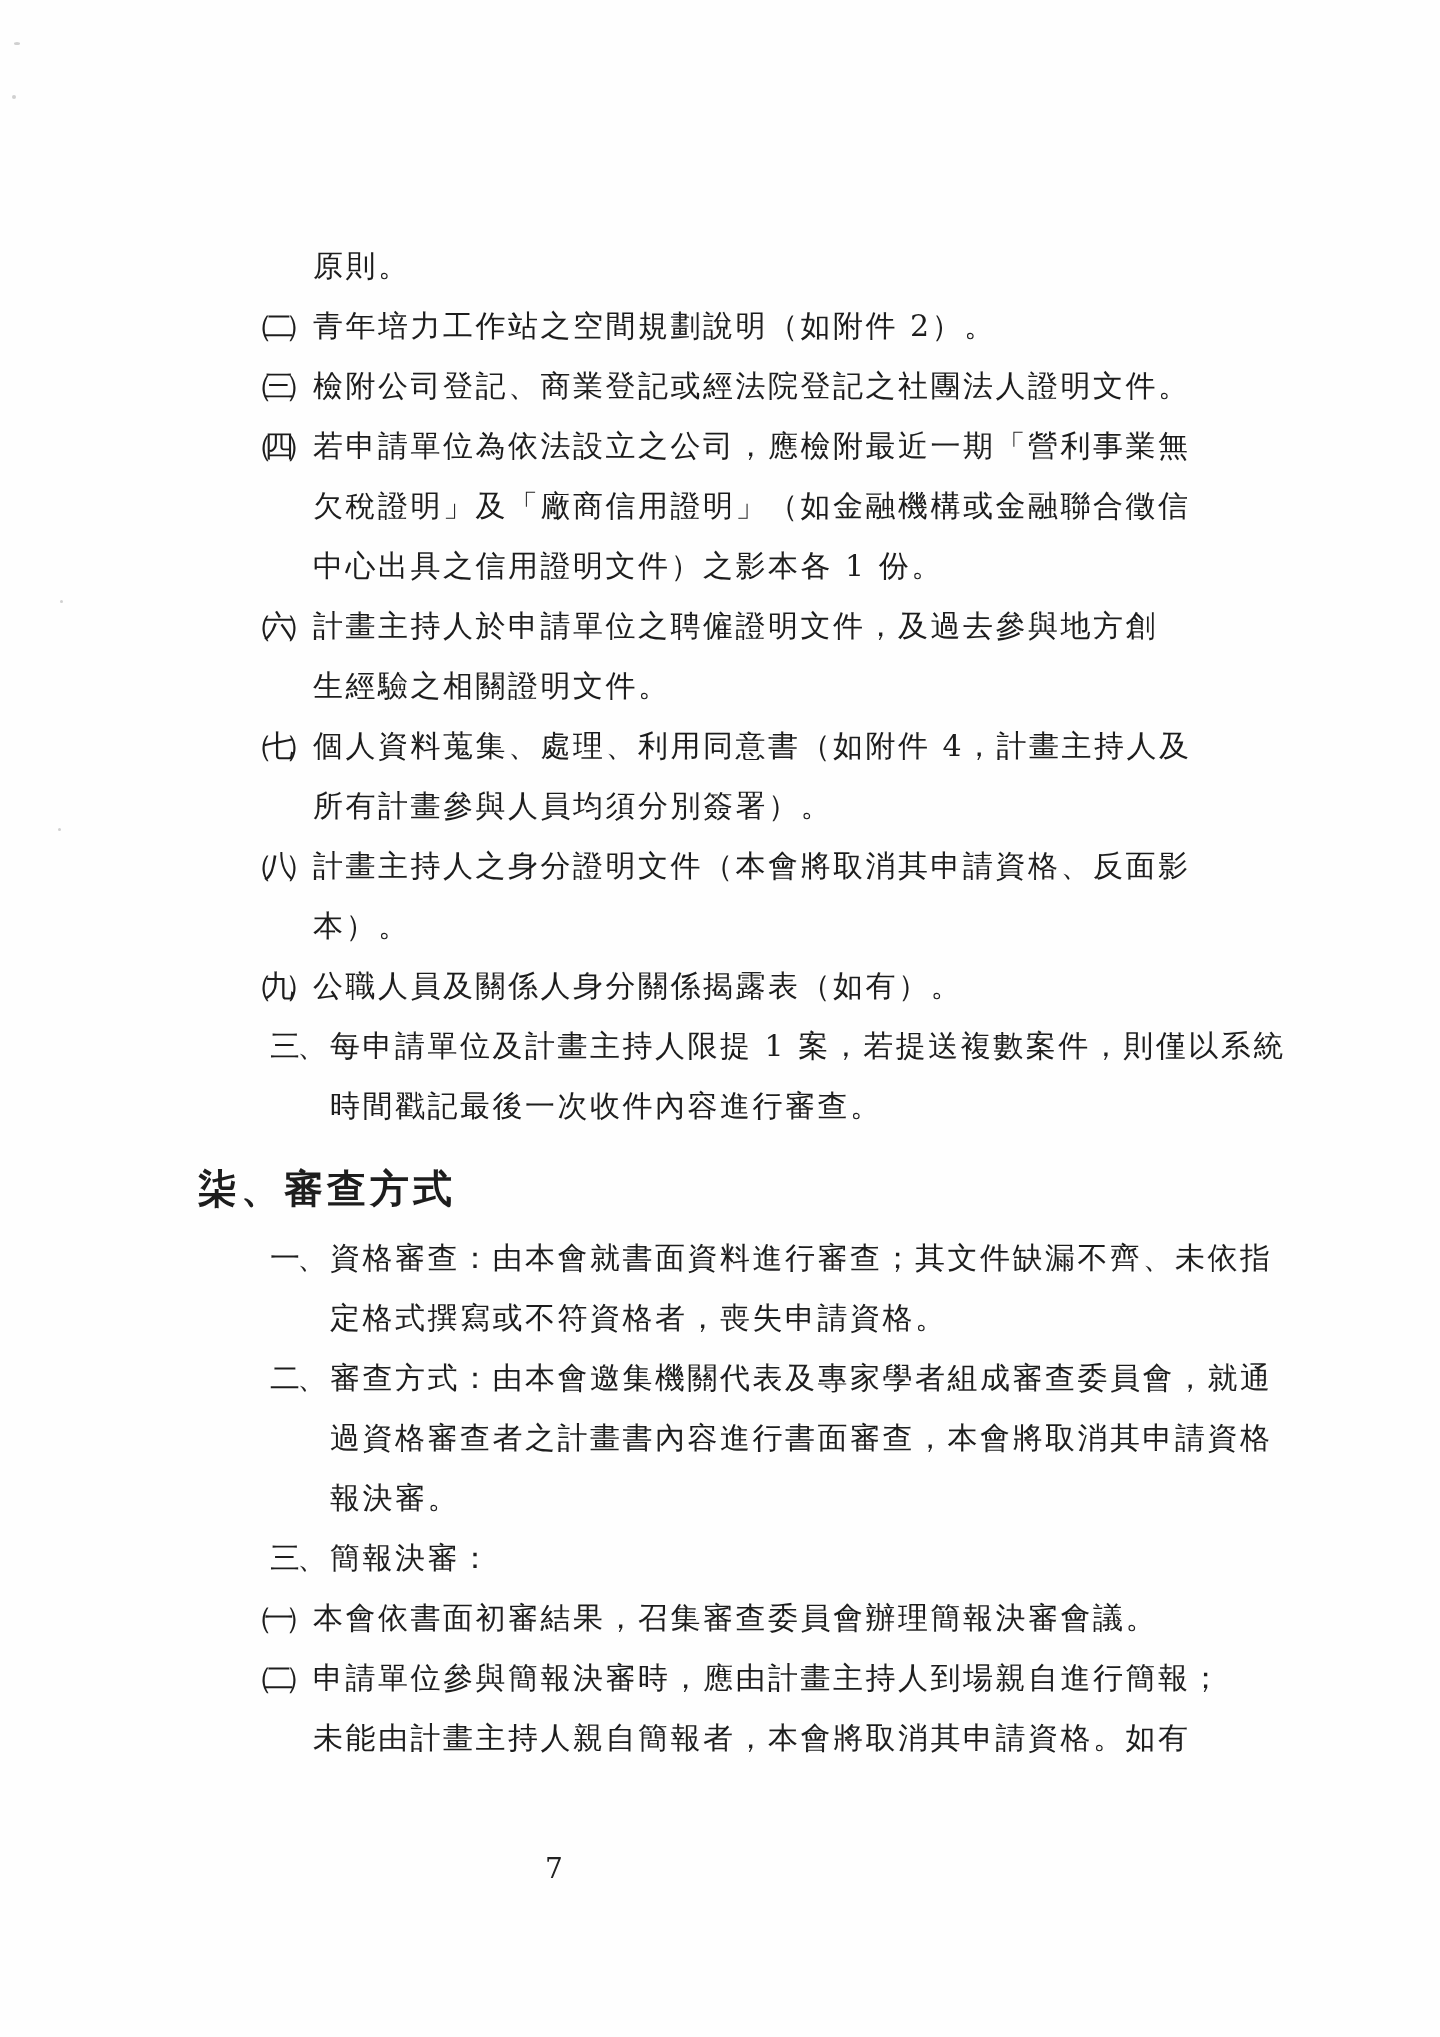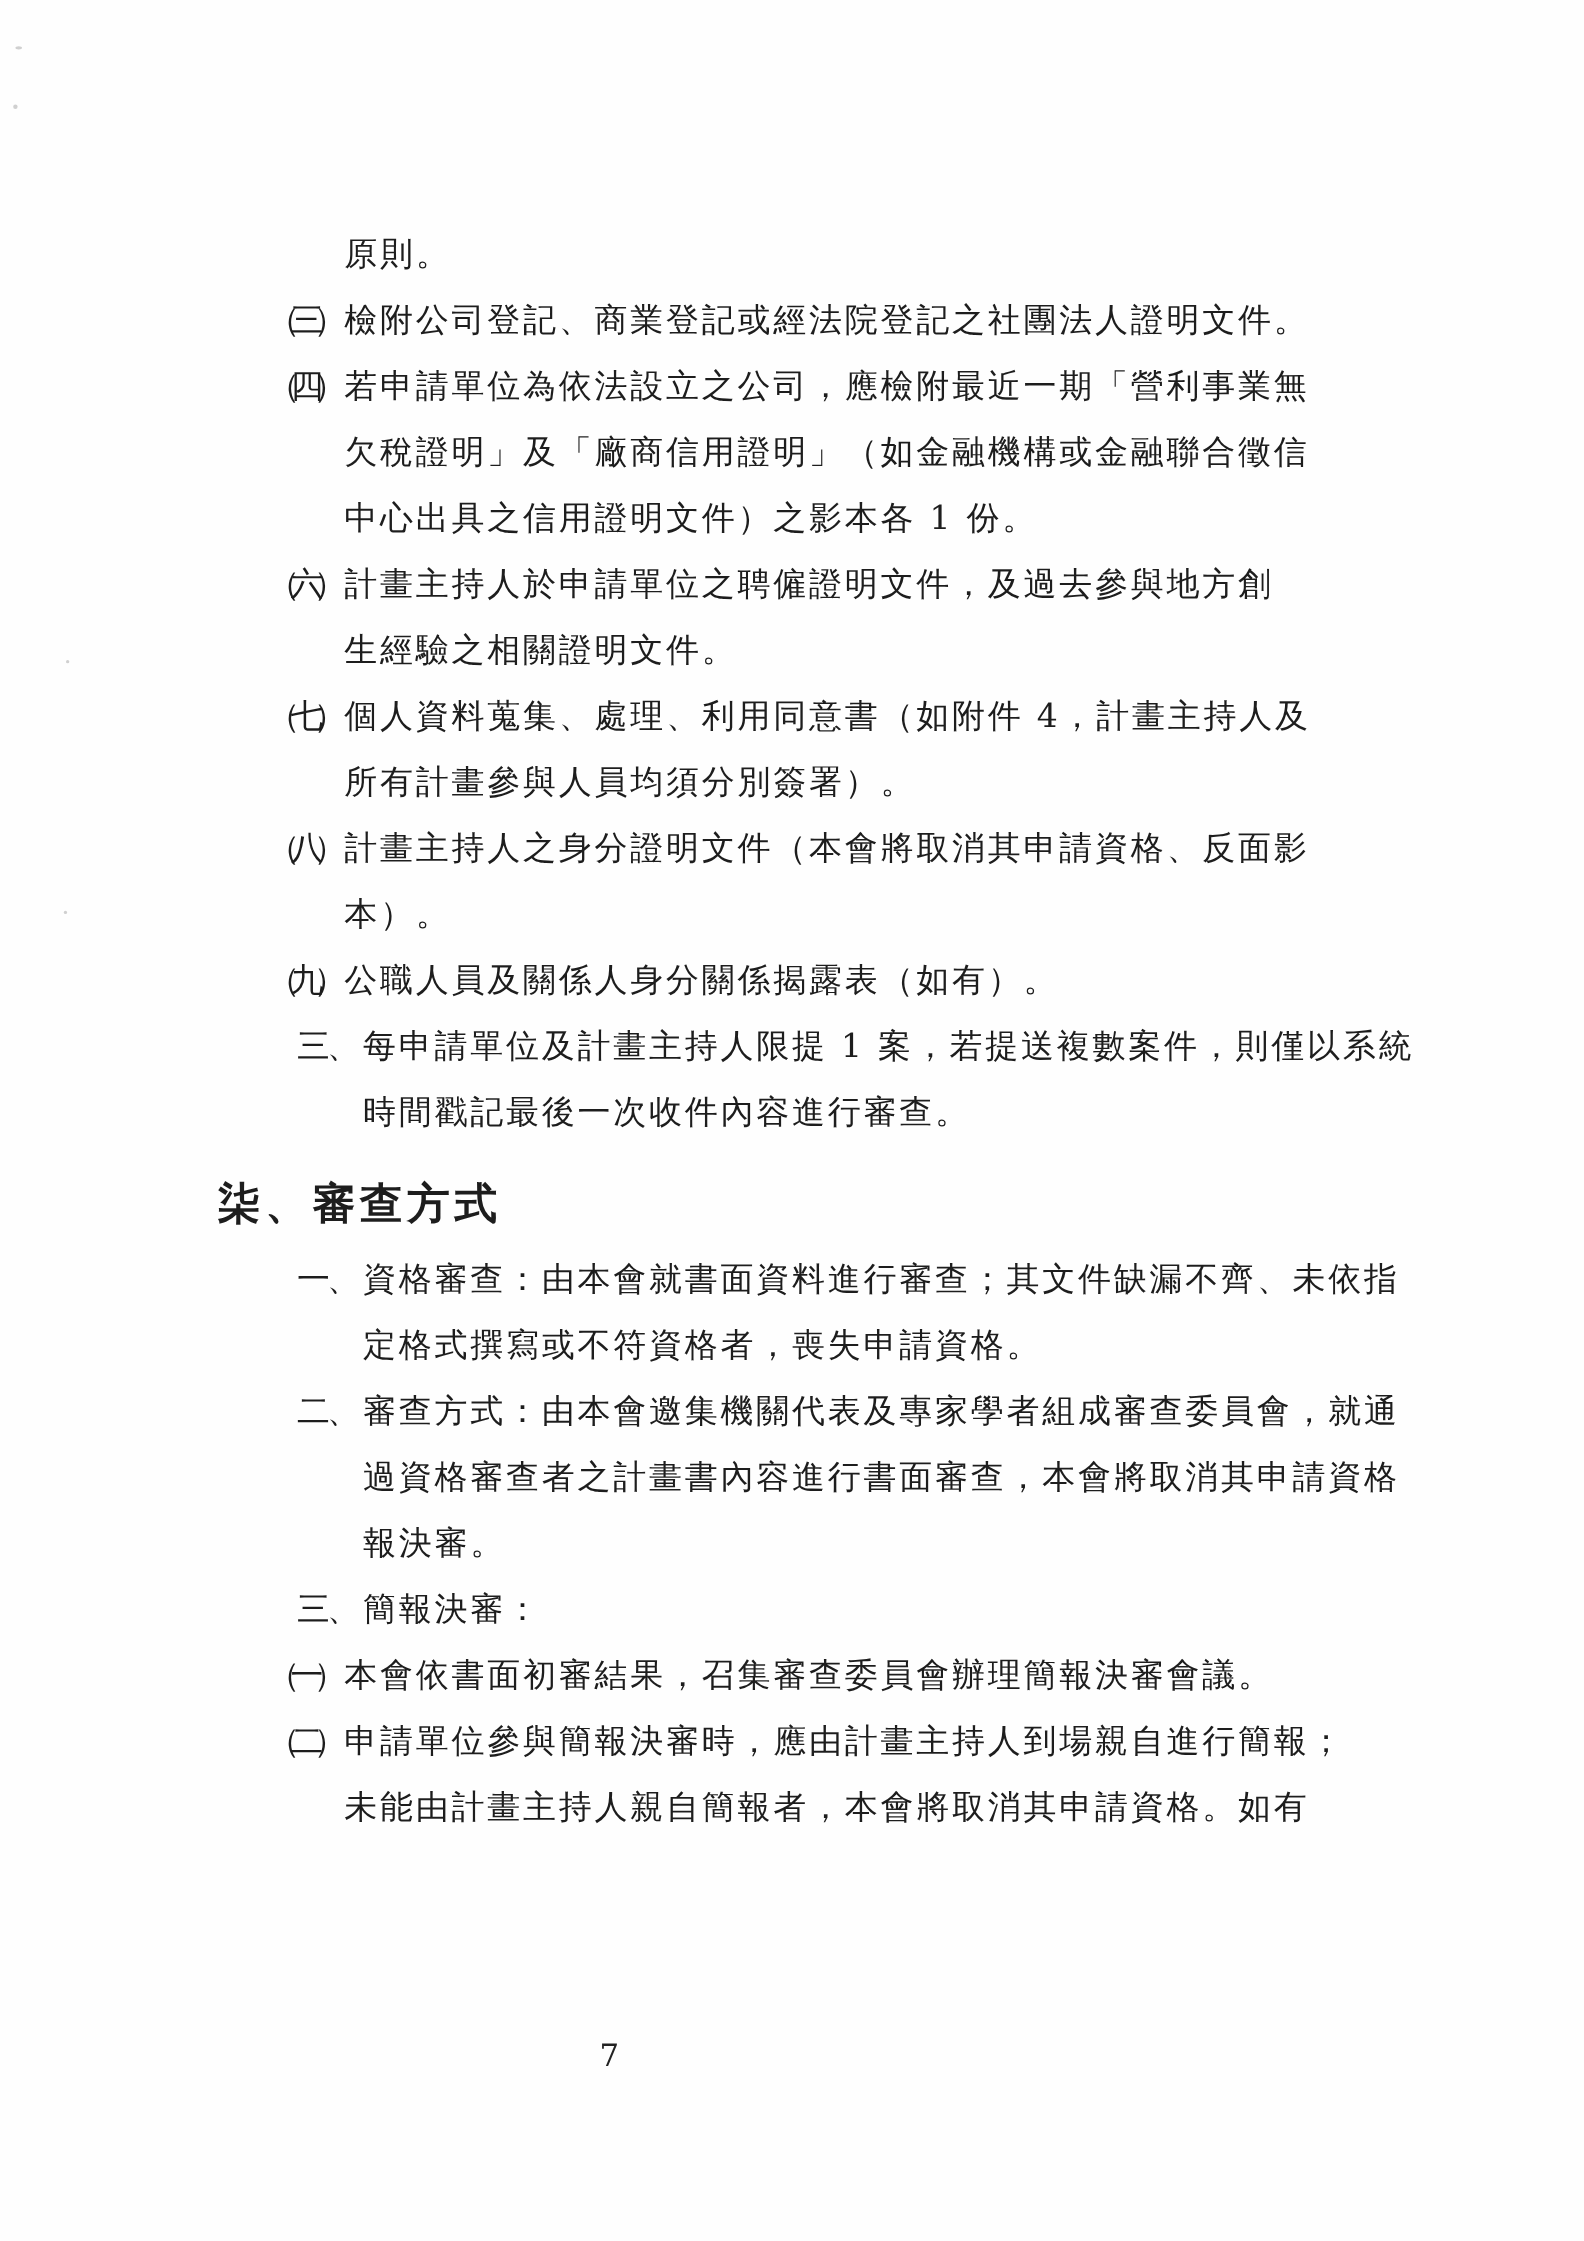--- a/index.html
+++ b/index.html
@@ -10,21 +10,21 @@
     width: 1440px;
     height: 2037px;
     background: #fefefe;
     overflow: hidden;
     position: relative;
     font-family: "DejaVu Serif", "Liberation Serif", serif;
     color: #1d1d1d;
   }
   .doc {
     position: absolute;
-    top: 202px;
+    top: 236px;
     left: 0;
     width: 1296px;
   }
   .line {
     height: 60px;
     line-height: 60px;
     font-size: 30px;
     letter-spacing: 2.5px;
     white-space: nowrap;
   }
@@ -56,20 +56,21 @@
 <body>
 
 <div class="speck" style="left:14px;  top:42px;  width:6px; height:3px;"></div>
 <div class="speck" style="left:12px;  top:95px;  width:4px; height:4px;"></div>
 <div class="speck" style="left:60px;  top:600px; width:3px; height:3px;"></div>
 <div class="speck" style="left:58px;  top:828px; width:3px; height:3px;"></div>
 
 <main class="doc">
   <div id="lines">
       <div class="line lvl-c2"><span class="txt">原則。</span></div>
+      <div class="line lvl-c"><span class="marker m-c">（二）</span><span class="txt">青年培力工作站之空間規劃說明（如附件 2）。</span></div>
       <div class="line lvl-c"><span class="marker m-c">（三）</span><span class="txt">檢附公司登記、商業登記或經法院登記之社團法人證明文件。</span></div>
       <div class="line lvl-c"><span class="marker m-c">（四）</span><span class="txt">若申請單位為依法設立之公司，應檢附最近一期「營利事業無</span></div>
       <div class="line lvl-c2"><span class="txt">欠稅證明」及「廠商信用證明」（如金融機構或金融聯合徵信</span></div>
       <div class="line lvl-c2"><span class="txt">中心出具之信用證明文件）之影本各 1 份。</span></div>
       <div class="line lvl-c"><span class="marker m-c">（六）</span><span class="txt">計畫主持人於申請單位之聘僱證明文件，及過去參與地方創</span></div>
       <div class="line lvl-c2"><span class="txt">生經驗之相關證明文件。</span></div>
       <div class="line lvl-c"><span class="marker m-c">（七）</span><span class="txt">個人資料蒐集、處理、利用同意書（如附件 4，計畫主持人及</span></div>
       <div class="line lvl-c2"><span class="txt">所有計畫參與人員均須分別簽署）。</span></div>
       <div class="line lvl-c"><span class="marker m-c">（八）</span><span class="txt">計畫主持人之身分證明文件（本會將取消其申請資格、反面影</span></div>
       <div class="line lvl-c2"><span class="txt">本）。</span></div>

